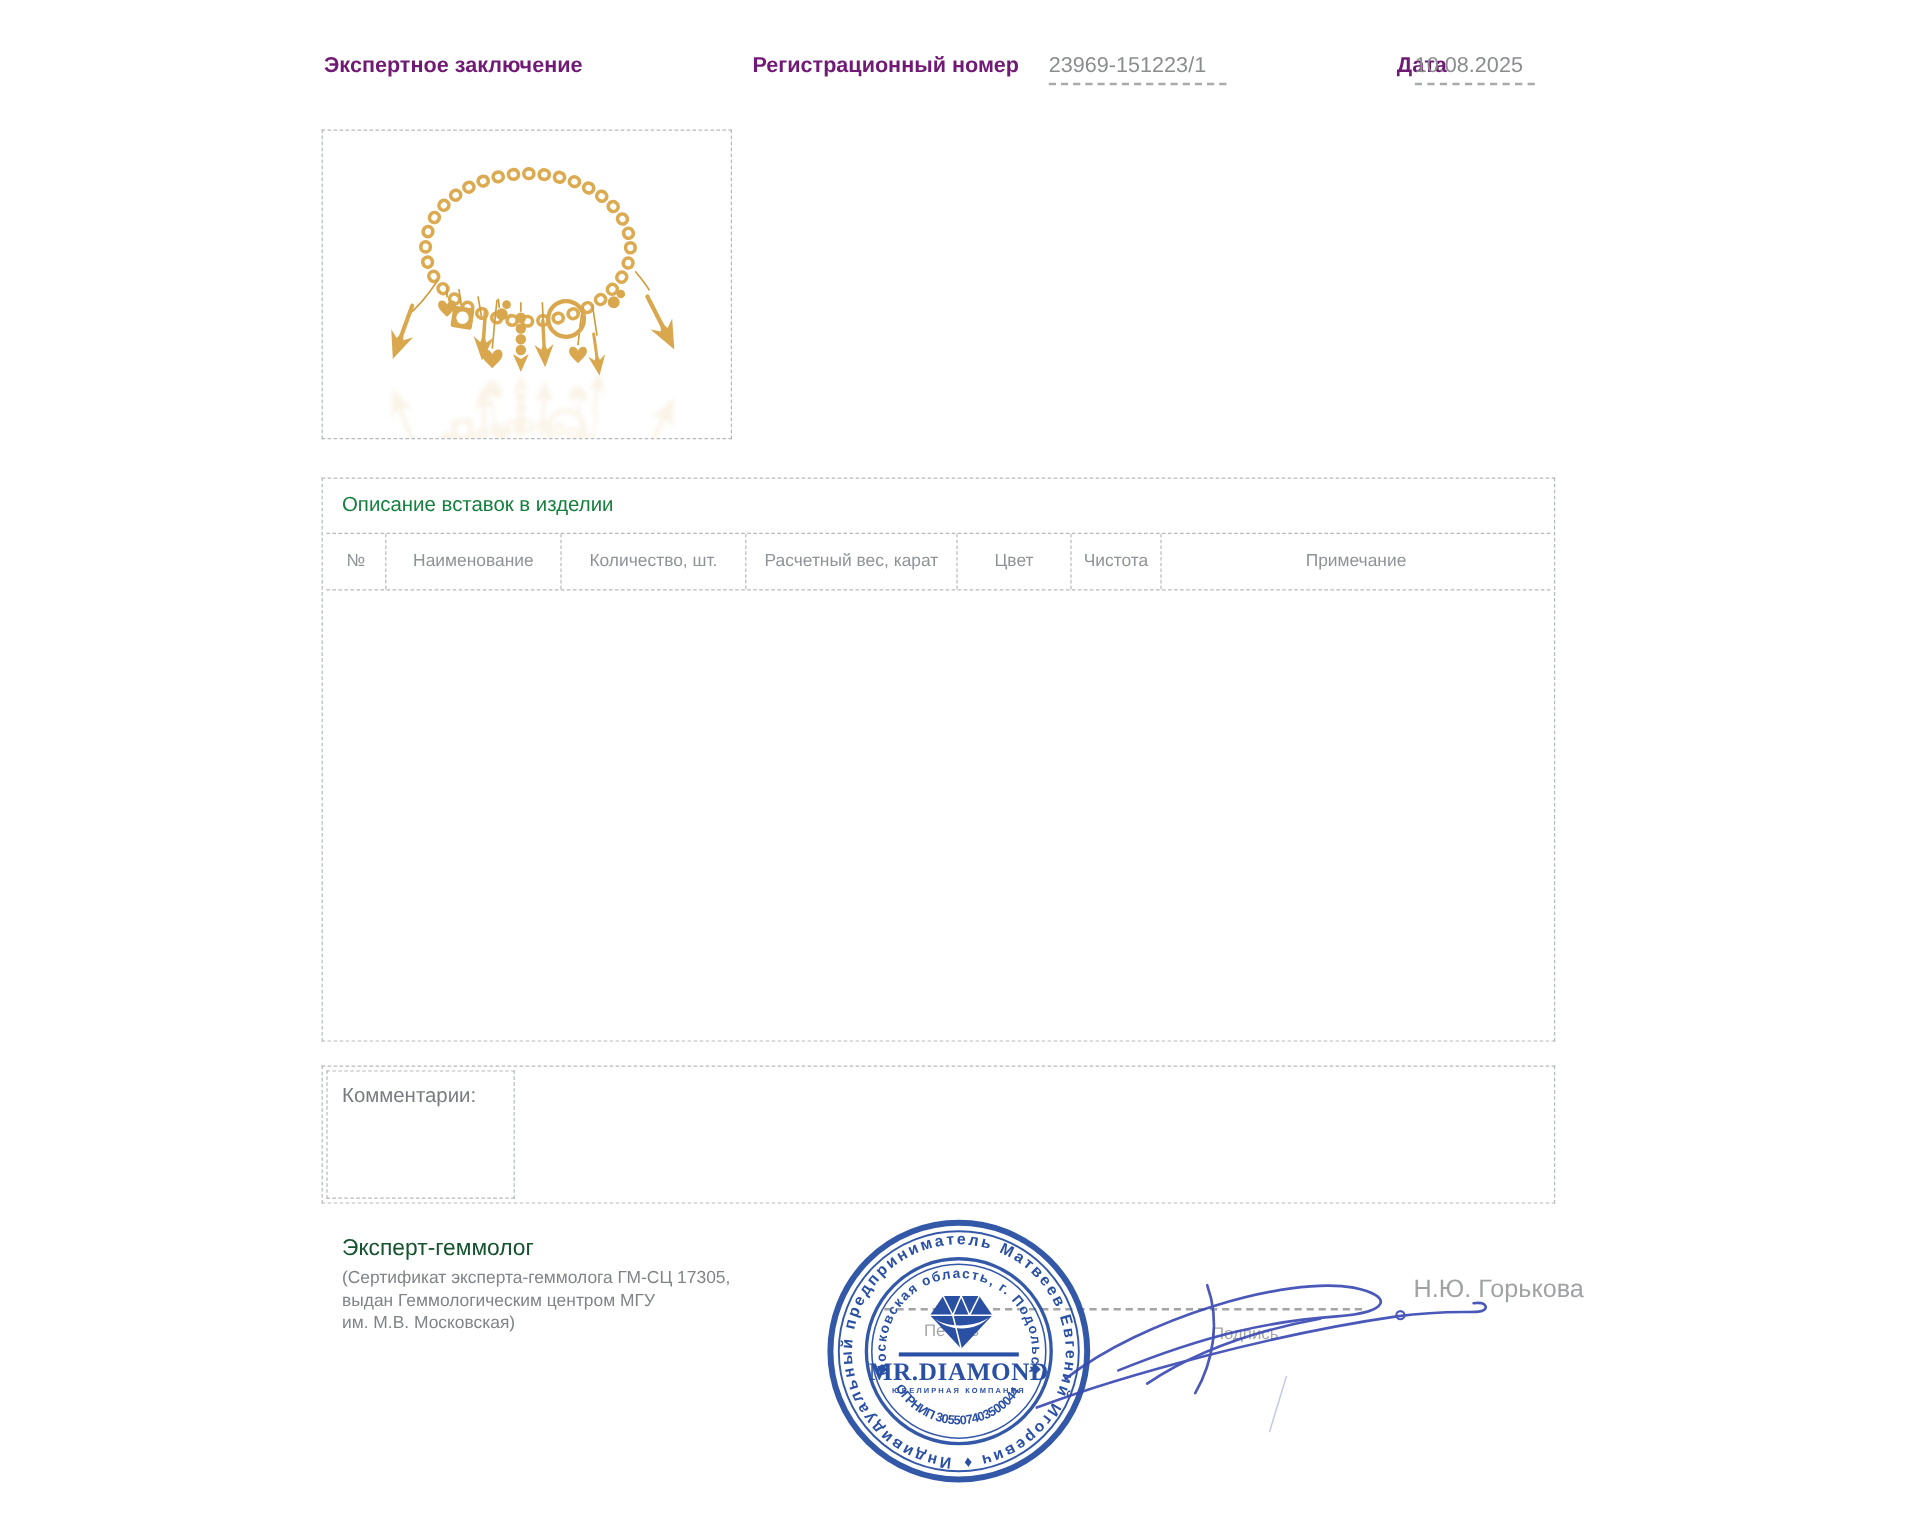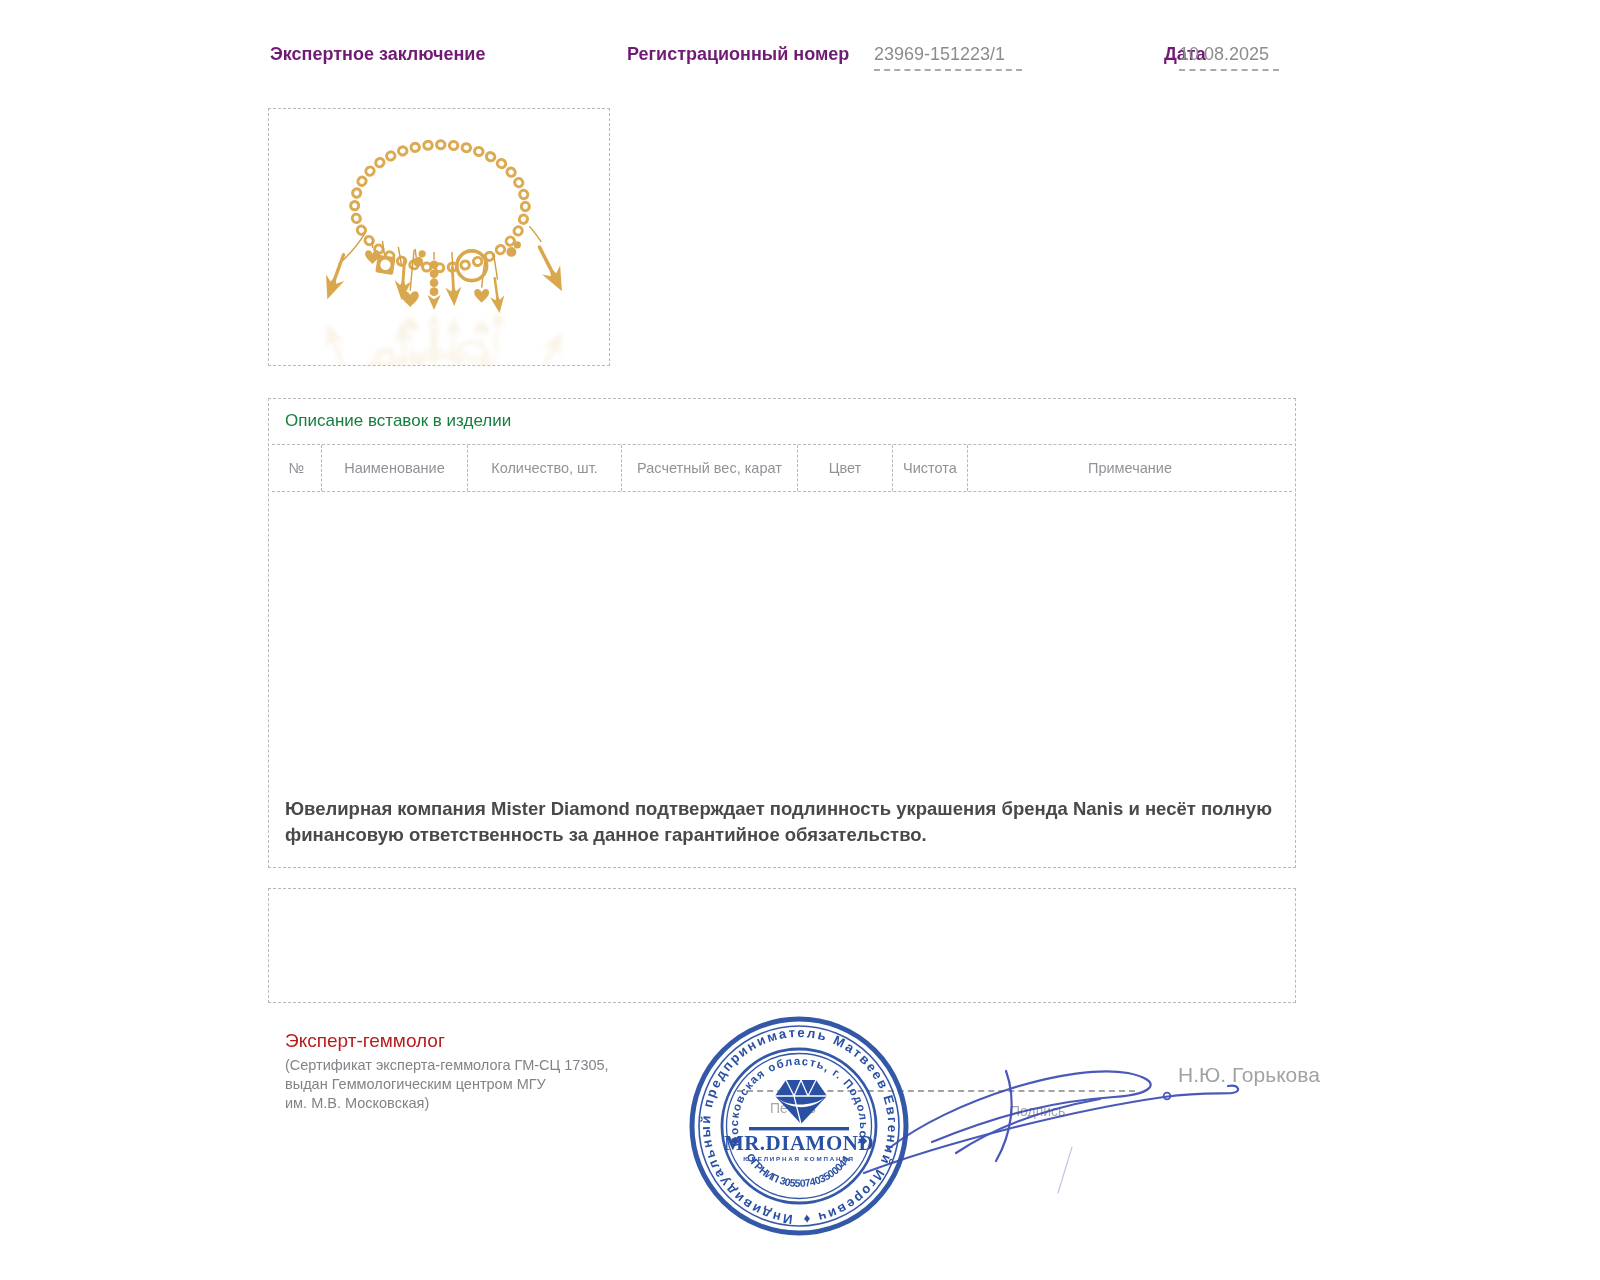--- a/index.html
+++ b/index.html
@@ -12,21 +12,21 @@
   .lbl{font-size:17px;color:#5d6165;}
   .val{font-size:17px;color:#5d6165;}
   .section-title{font-size:17px;color:#15803d;}
   .cols-row{display:flex;border-top:1px dashed #b6b9bc;border-bottom:1px dashed #b6b9bc;}
   .col-h{display:flex;align-items:center;justify-content:center;text-align:center;
          font-size:14.5px;color:#8f9397;border-right:1px dashed #b6b9bc;box-sizing:border-box;
          padding:0 6px;}
   .col-h:last-child{border-right:none;}
   .statement{font-size:18.5px;font-weight:bold;color:#48494b;line-height:26px;}
   .comments-label{font-size:17px;color:#787c80;}
-  .role{font-size:19px;color:#b91c1c;}
+  .role{font-size:19px;color:#14532d;}
   .cert{font-size:14.5px;color:#808488;line-height:19px;}
   .sig-line{border-top:2px dashed #a2a4a6;}
   .sig-caption{font-size:14px;color:#a4a6a8;}
   .name{font-size:21px;color:#a0a2a4;}
   .stamp-text{fill:#2a50a4;font-weight:bold;font-family:"Liberation Sans",sans-serif;}
   .brand-txt{fill:#2a50a4;font-family:"Liberation Serif",serif;font-weight:bold;}
 </style>
 </head>
 <body>
 
@@ -102,24 +102,26 @@
     <div class="abs cols-row" style="left:3px;right:3px;top:45px;height:46px;">
       <div class="col-h" style="width:50px;">№</div>
       <div class="col-h" style="width:146px;">Наименование</div>
       <div class="col-h" style="width:154px;">Количество, шт.</div>
       <div class="col-h" style="width:176px;">Расчетный вес, карат</div>
       <div class="col-h" style="width:95px;">Цвет</div>
       <div class="col-h" style="width:75px;">Чистота</div>
       <div class="col-h" style="flex:1;">Примечание</div>
     </div>
     <div class="abs" style="left:3px;right:3px;top:92px;bottom:76px;"></div>
-    <div class="abs statement" style="left:16px;width:996px;top:397px;">Ювелирная компания Mister Diamond подтверждает подлинность украшения бренда Nanis и несёт полную финансовую ответственность за данное гарантийное обязательство.</div>
   </div>
 
   <div class="abs b-dash" style="left:268px;top:888px;width:1026px;height:113px;">
+    <div class="abs b-dash" style="left:3px;top:3px;bottom:3px;width:155px;">
+      <div class="comments-label" style="padding:10px 0 0 12px;">Комментарии:</div>
+    </div>
     <div class="abs" style="left:165px;top:3px;right:3px;bottom:3px;"></div>
   </div>
 
   <div class="abs role" style="left:285px;top:1030px;">Эксперт-геммолог</div>
   <div class="abs cert" style="left:285px;top:1056px;">(Сертификат эксперта-геммолога ГМ-СЦ 17305,</div>
   <div class="abs cert" style="left:285px;top:1075px;">выдан Геммологическим центром МГУ</div>
   <div class="abs cert" style="left:285px;top:1094px;">им. М.В. Московская)</div>
 
   <div class="abs sig-line" style="left:737px;top:1090px;width:398px;"></div>
   <div class="abs sig-caption" style="left:770px;top:1100px;">Печать</div>

